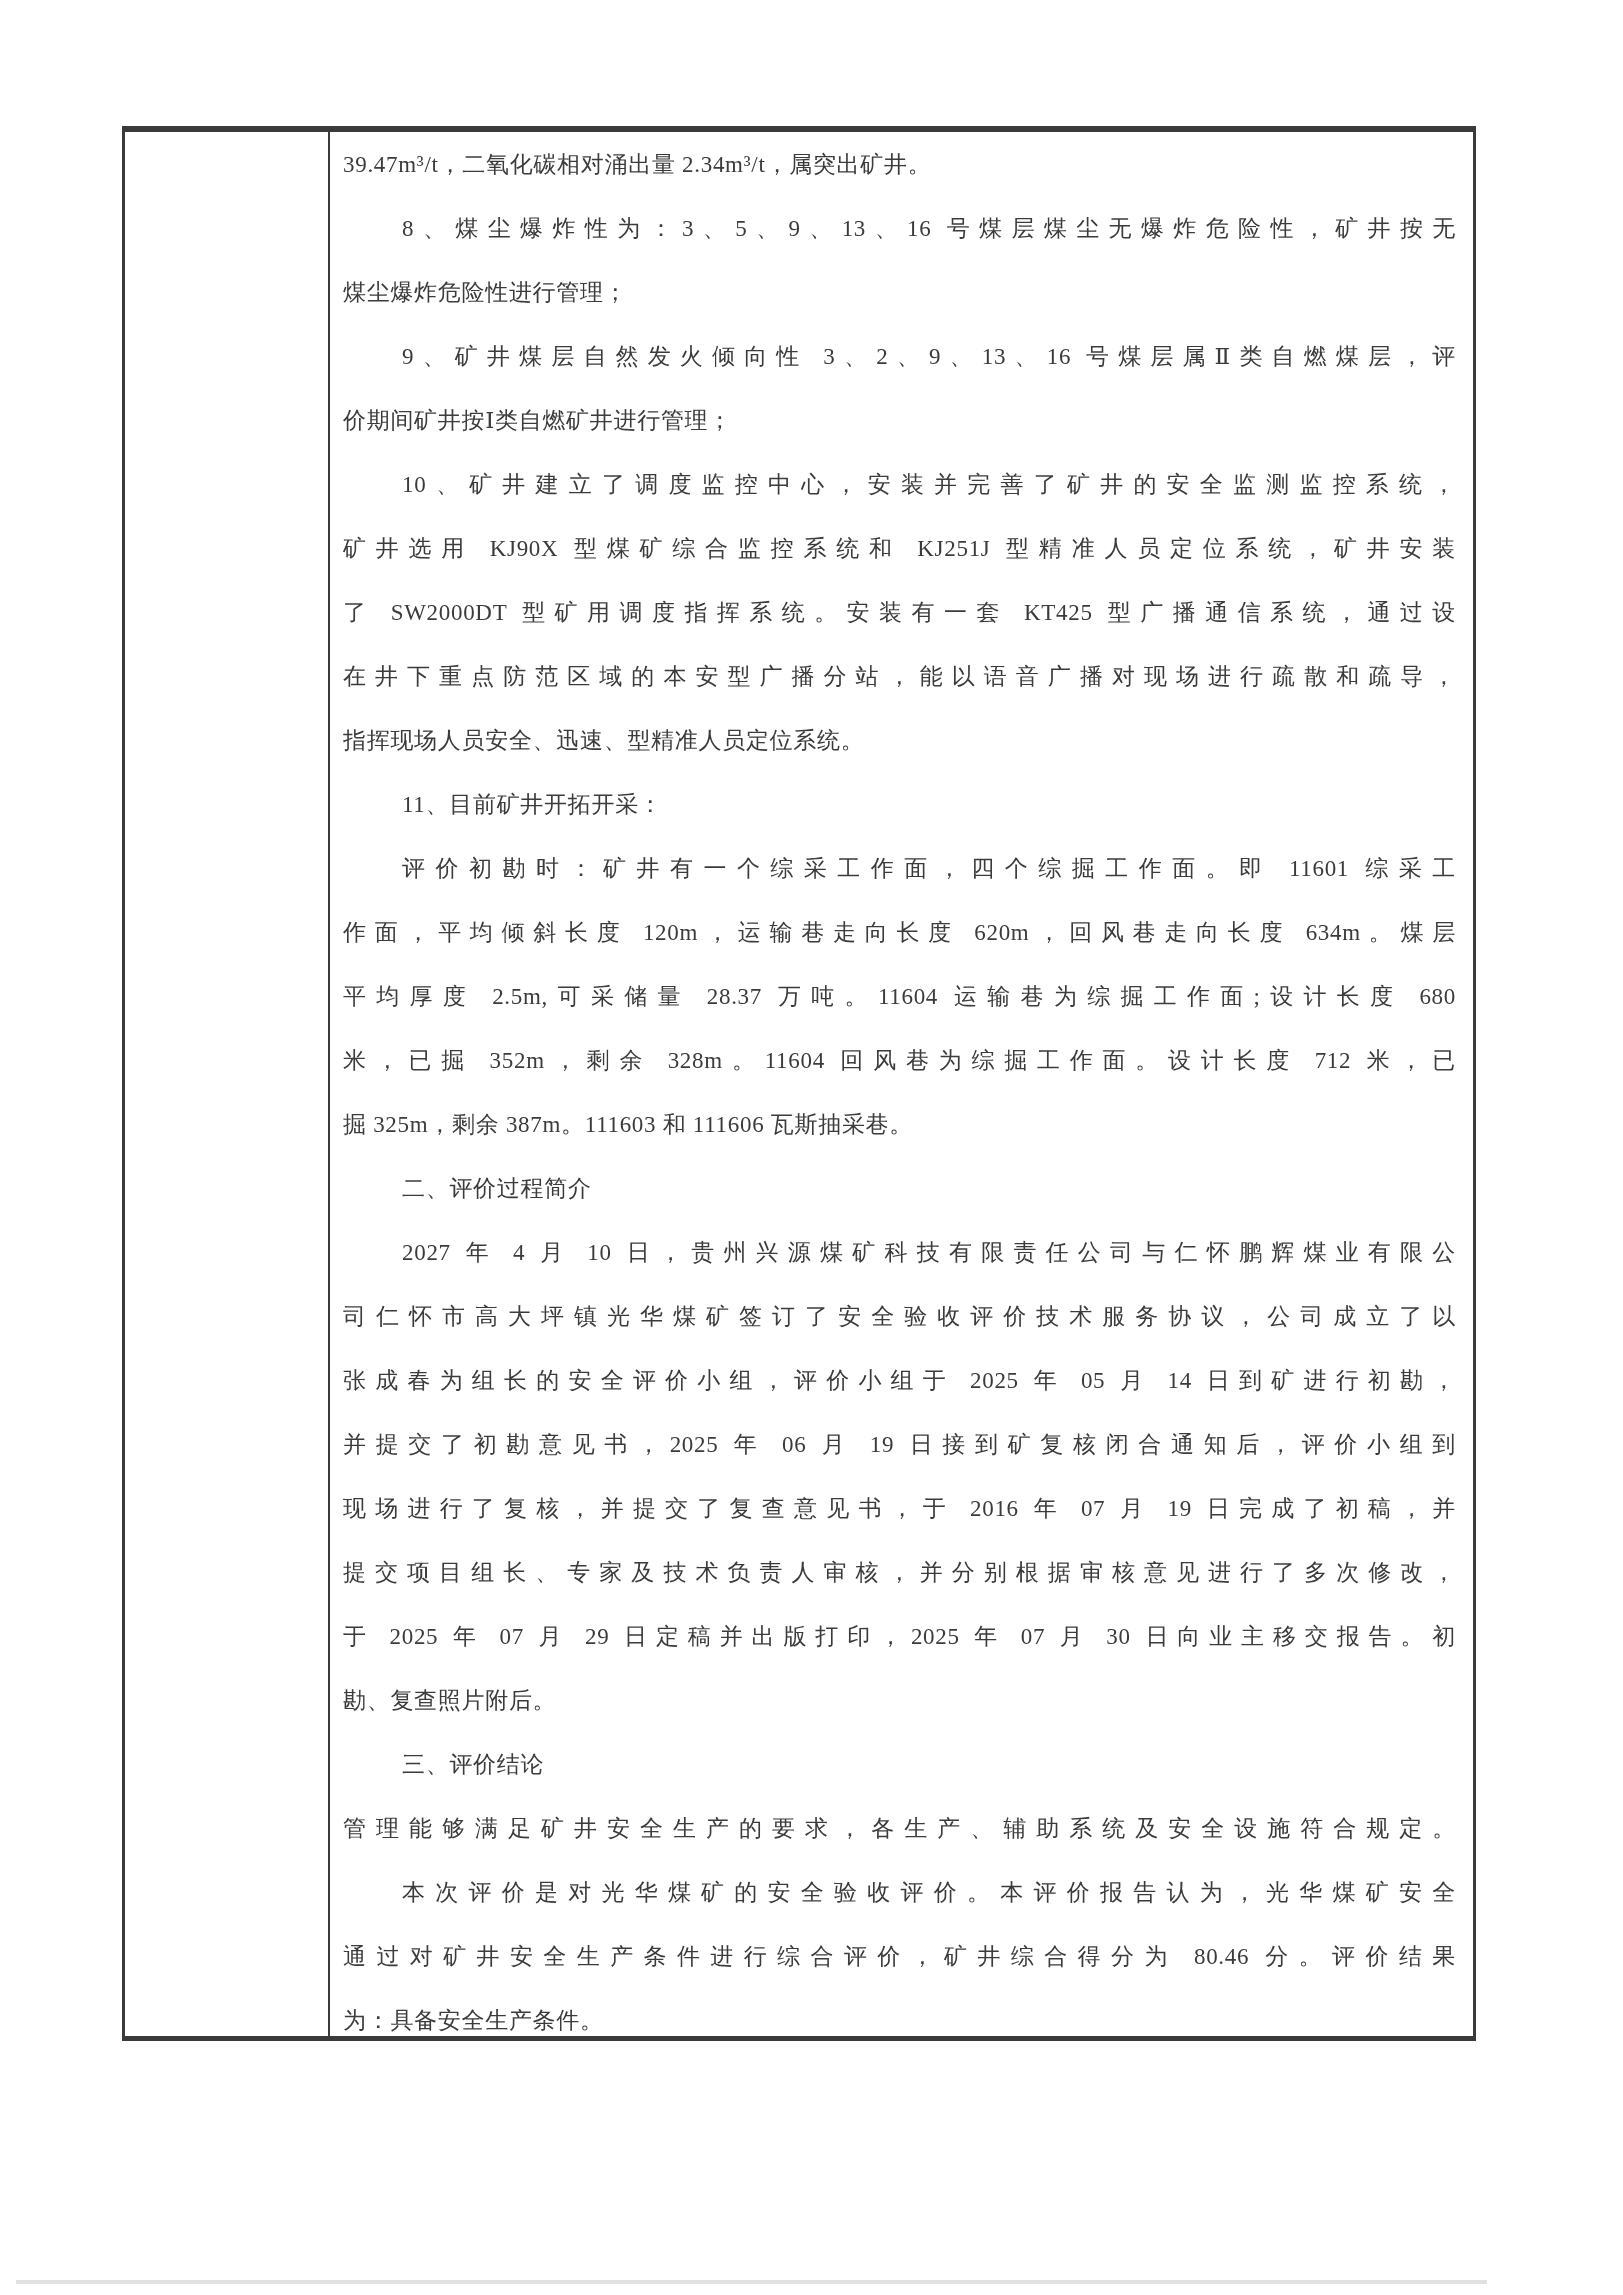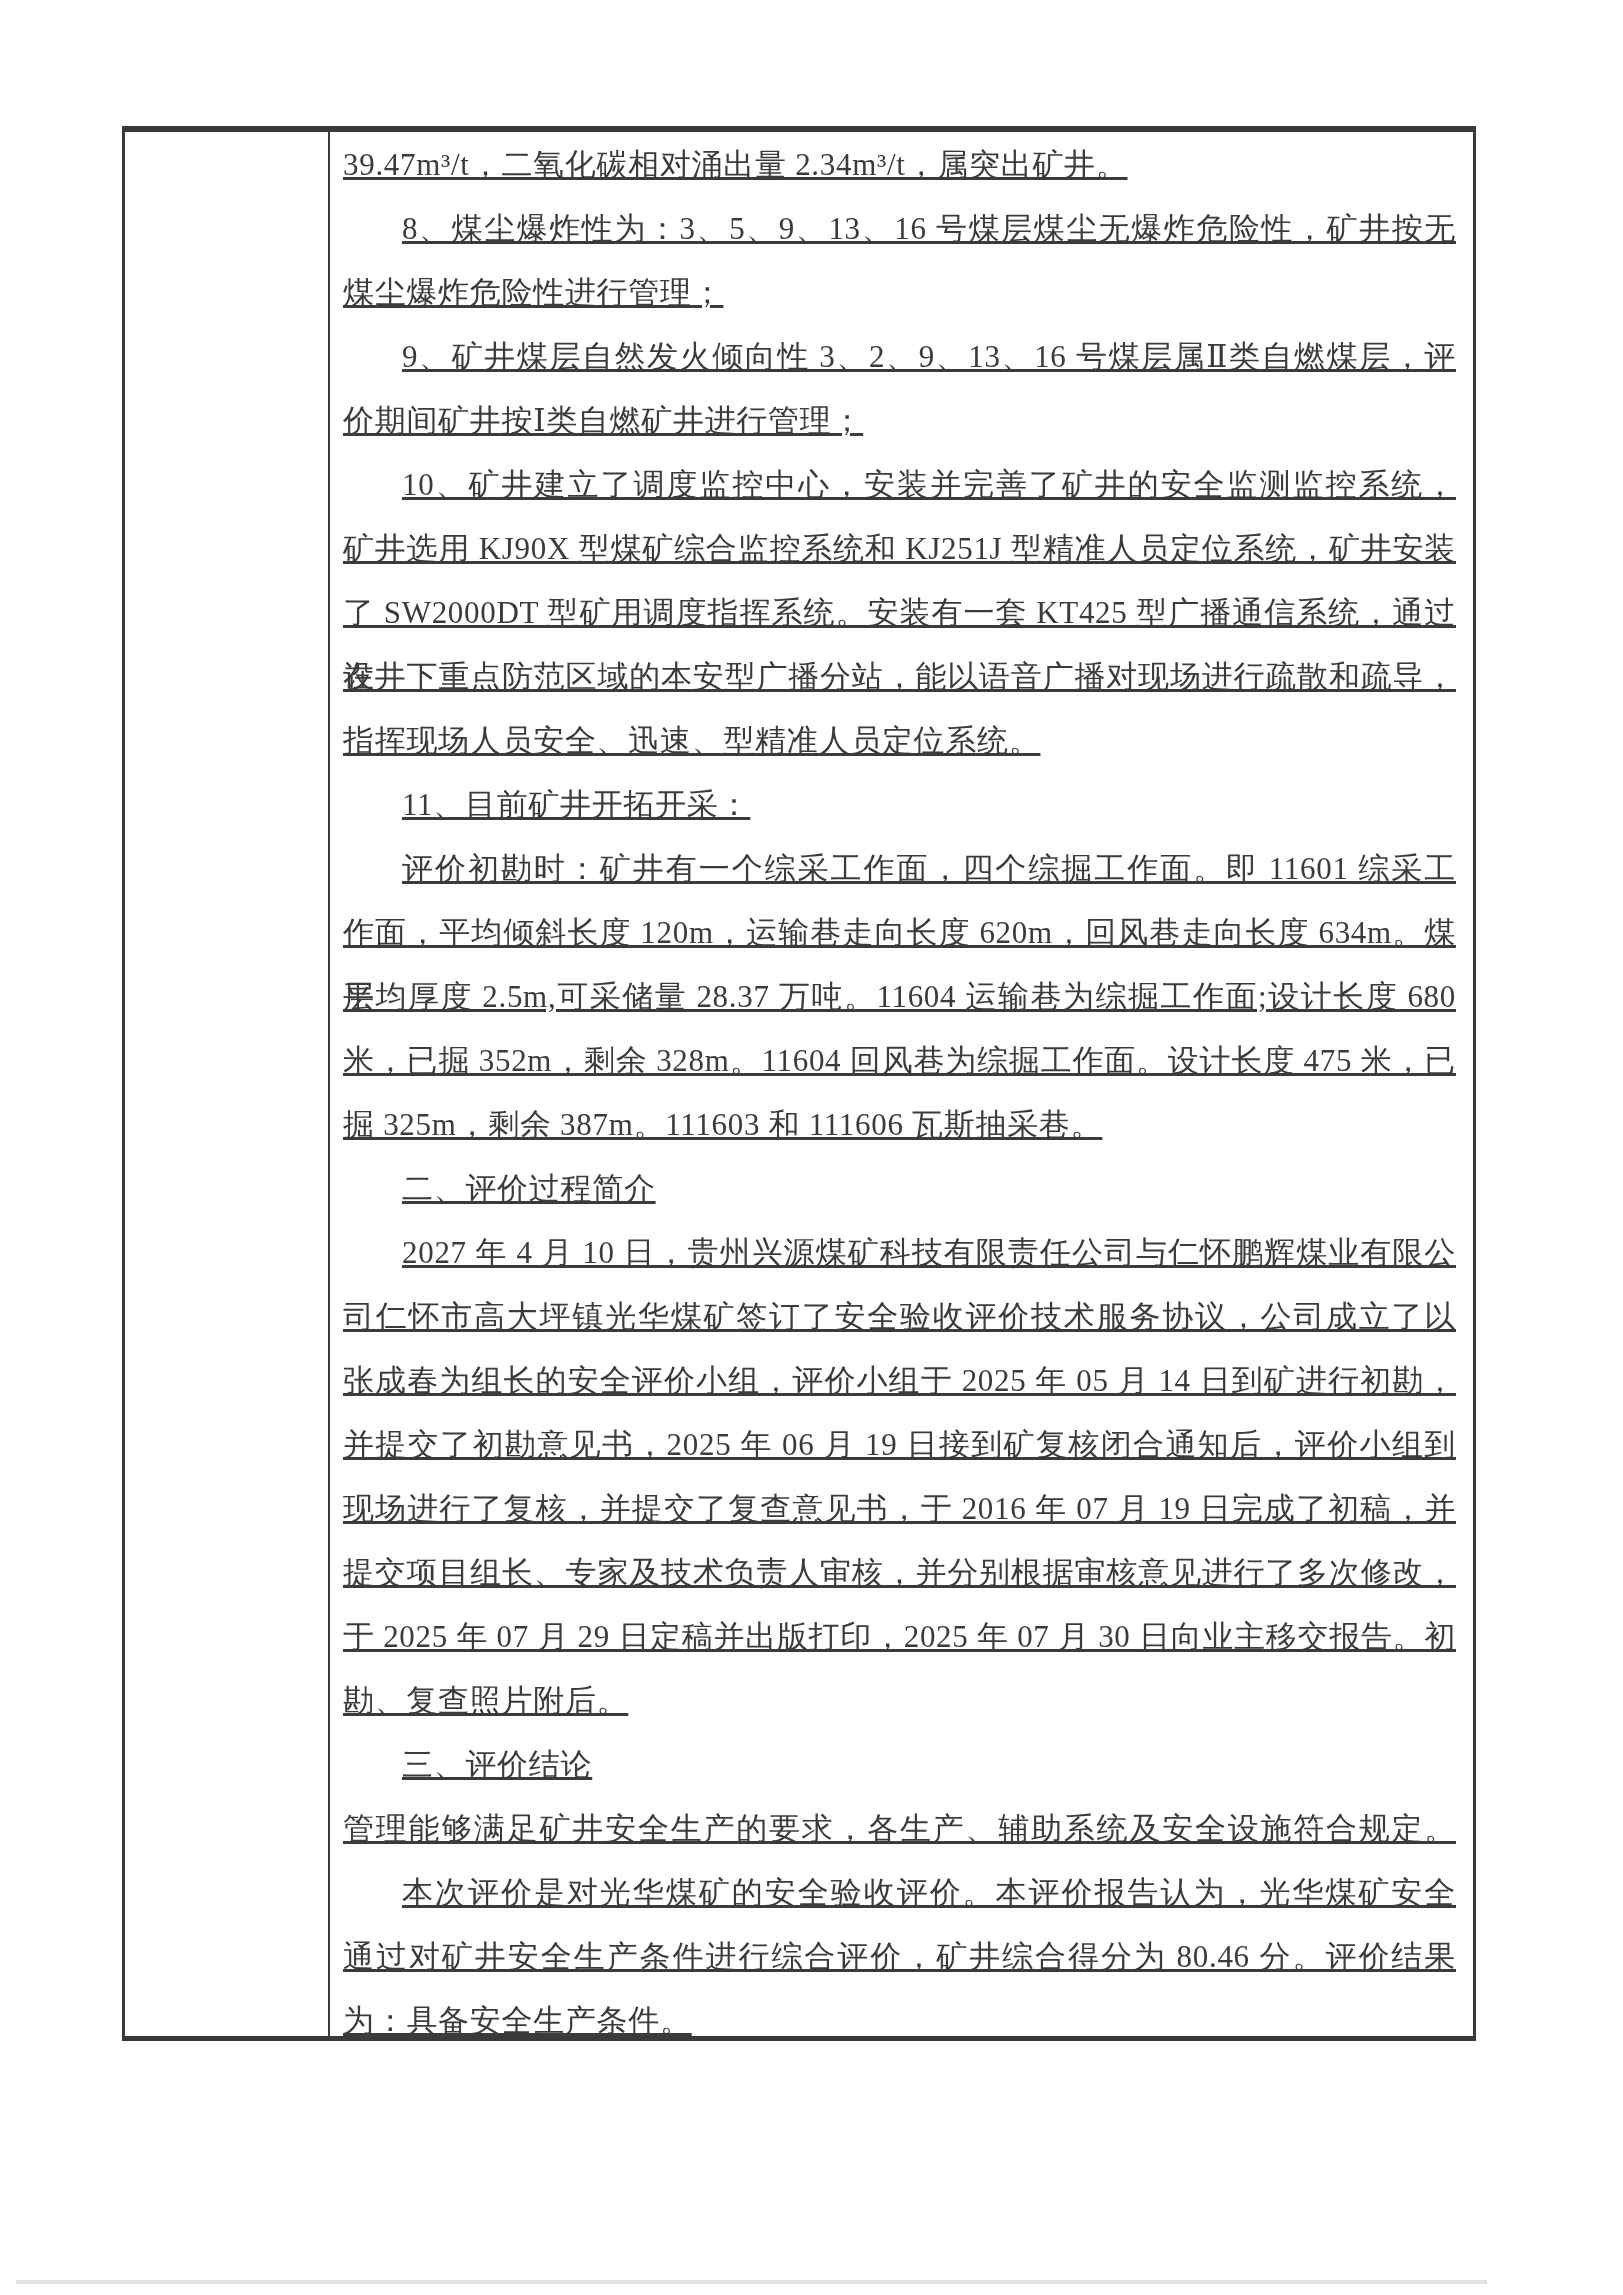--- a/index.html
+++ b/index.html
@@ -35,25 +35,24 @@
   }
   .text-cell{
     flex:1 1 auto;
     padding:1.3px 17px 0 13px;
     overflow:visible;
     color:var(--ink);
   }
   .line{
     height:64px;
     line-height:64px;
-    font-size:31px;
+    font-size:23px;
     color:var(--ink);
     white-space:nowrap;
     letter-spacing:0.7px;
-    text-decoration:underline;
   }
   .line.justify{
     white-space:normal;
     text-align:justify;
     text-justify:inter-character;
     text-align-last:justify;
   }
   .line.indent{
     text-indent:59px;
   }
@@ -78,21 +77,21 @@
       <div class="line">价期间矿井按Ⅰ类自燃矿井进行管理；</div>
       <div class="line indent justify">10、矿井建立了调度监控中心，安装并完善了矿井的安全监测监控系统，</div>
       <div class="line justify">矿井选用 KJ90X 型煤矿综合监控系统和 KJ251J 型精准人员定位系统，矿井安装</div>
       <div class="line justify">了 SW2000DT 型矿用调度指挥系统。安装有一套 KT425 型广播通信系统，通过设</div>
       <div class="line justify">在井下重点防范区域的本安型广播分站，能以语音广播对现场进行疏散和疏导，</div>
       <div class="line">指挥现场人员安全、迅速、型精准人员定位系统。</div>
       <div class="line indent">11、目前矿井开拓开采：</div>
       <div class="line indent justify">评价初勘时：矿井有一个综采工作面，四个综掘工作面。即 11601 综采工</div>
       <div class="line justify">作面，平均倾斜长度 120m，运输巷走向长度 620m，回风巷走向长度 634m。煤层</div>
       <div class="line justify">平均厚度 2.5m,可采储量 28.37 万吨。11604 运输巷为综掘工作面;设计长度 680</div>
-      <div class="line justify">米，已掘 352m，剩余 328m。11604 回风巷为综掘工作面。设计长度 475 米，已</div>
+      <div class="line justify">米，已掘 352m，剩余 328m。11604 回风巷为综掘工作面。设计长度 712 米，已</div>
       <div class="line">掘 325m，剩余 387m。111603 和 111606 瓦斯抽采巷。</div>
       <div class="line indent">二、评价过程简介</div>
       <div class="line indent justify">2027 年 4 月 10 日，贵州兴源煤矿科技有限责任公司与仁怀鹏辉煤业有限公</div>
       <div class="line justify">司仁怀市高大坪镇光华煤矿签订了安全验收评价技术服务协议，公司成立了以</div>
       <div class="line justify">张成春为组长的安全评价小组，评价小组于 2025 年 05 月 14 日到矿进行初勘，</div>
       <div class="line justify">并提交了初勘意见书，2025 年 06 月 19 日接到矿复核闭合通知后，评价小组到</div>
       <div class="line justify">现场进行了复核，并提交了复查意见书，于 2016 年 07 月 19 日完成了初稿，并</div>
       <div class="line justify">提交项目组长、专家及技术负责人审核，并分别根据审核意见进行了多次修改，</div>
       <div class="line justify">于 2025 年 07 月 29 日定稿并出版打印，2025 年 07 月 30 日向业主移交报告。初</div>
       <div class="line">勘、复查照片附后。</div>

